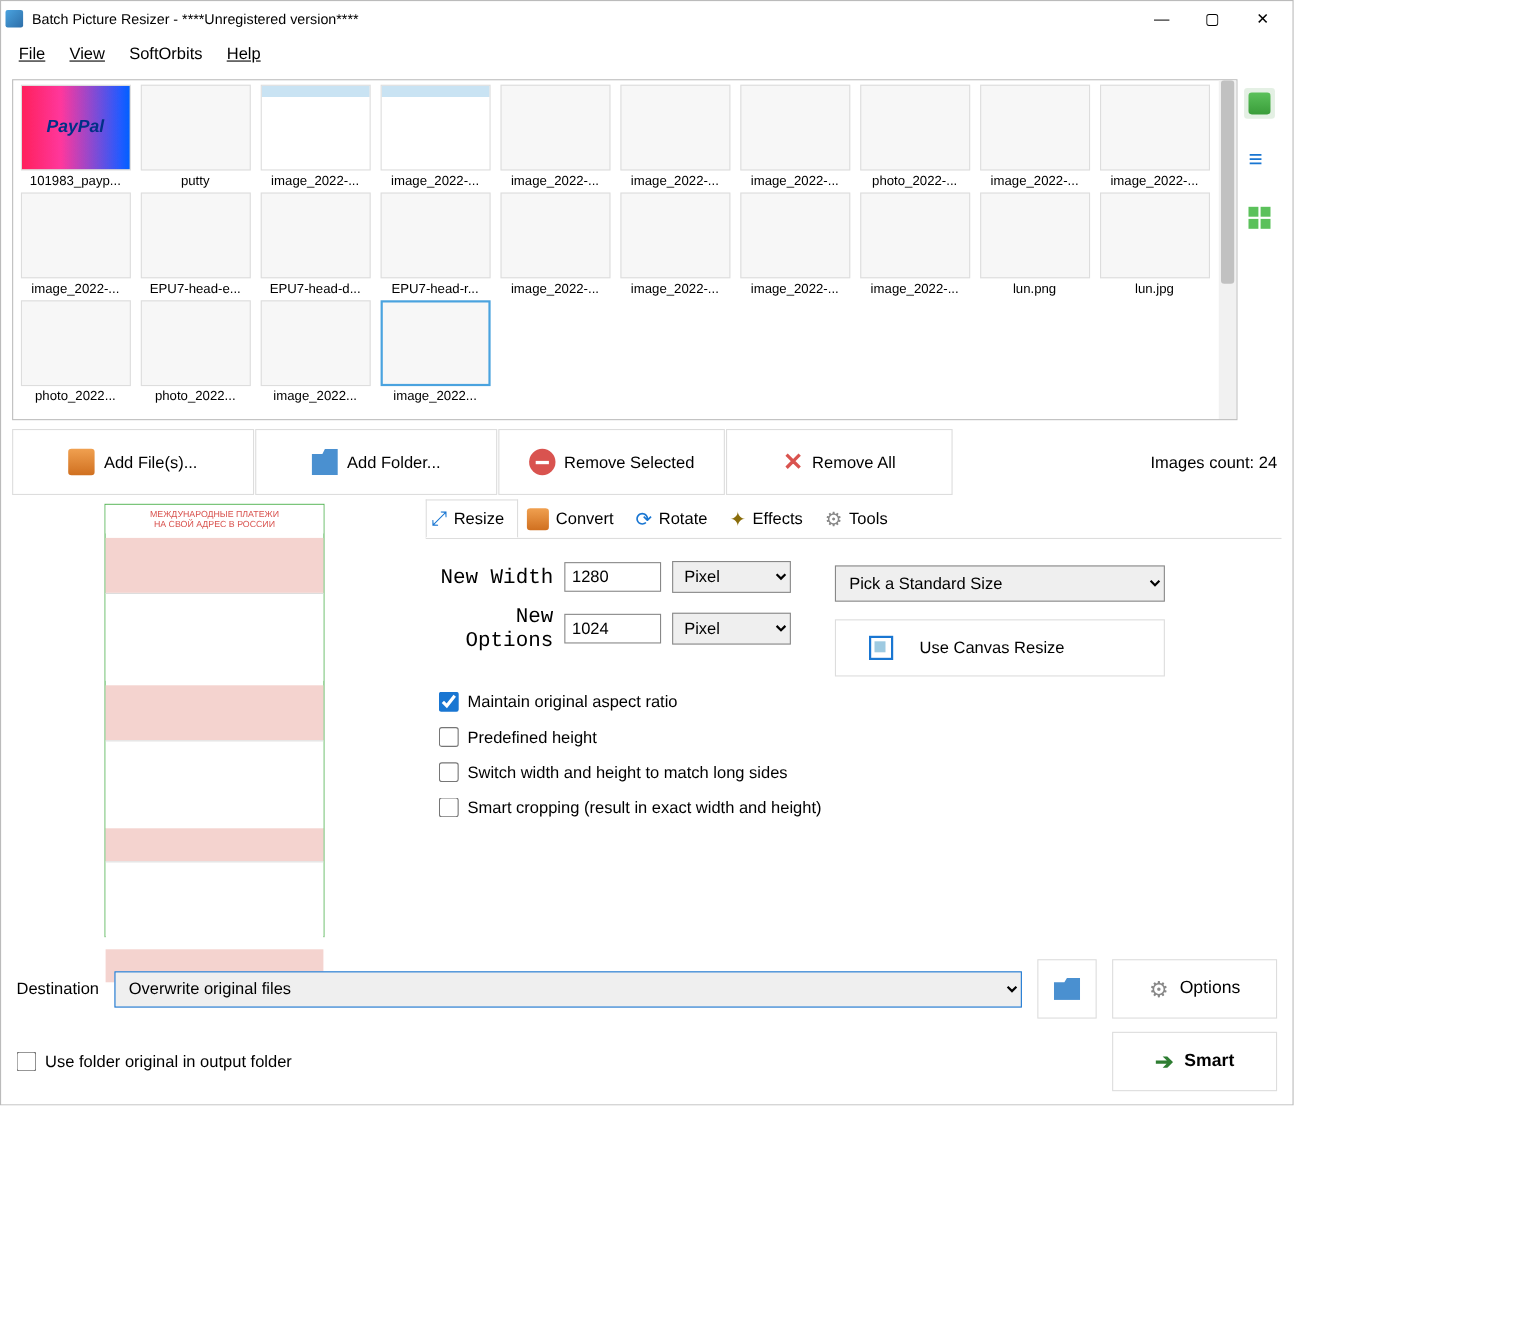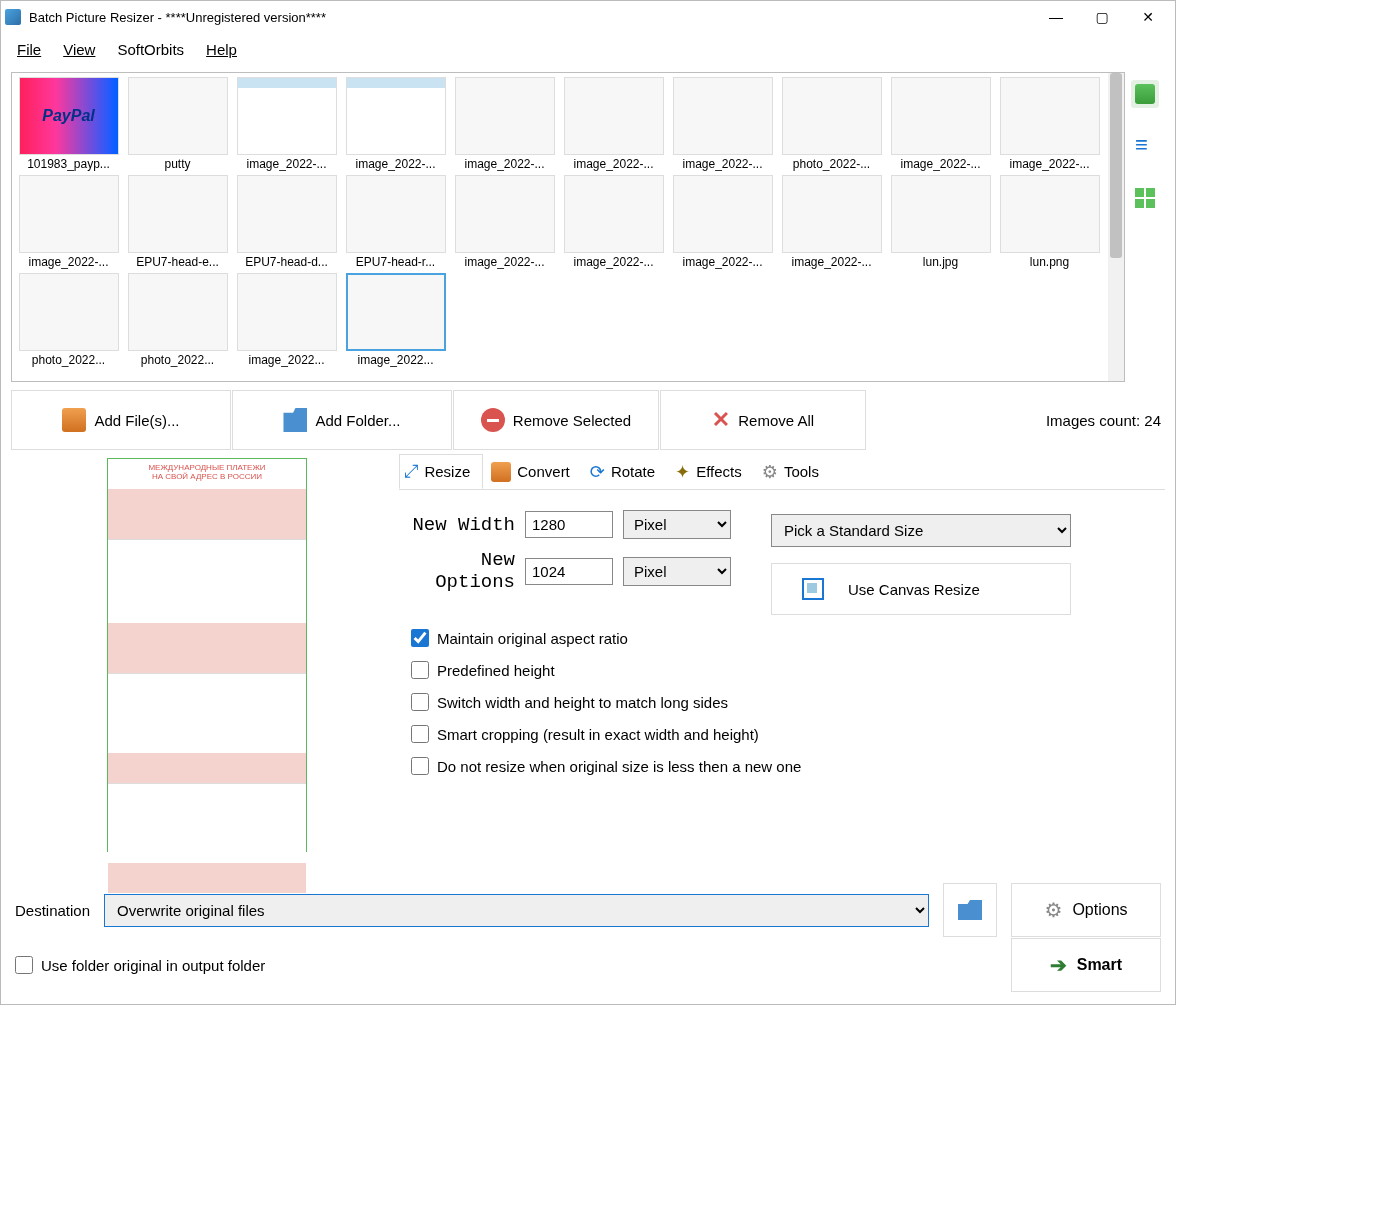--- a/index.html
+++ b/index.html
@@ -25,42 +25,42 @@
 .scrollbar { position:absolute; right:0; top:0; bottom:0; width:16px; background:#f1f1f1; }
 .scrollbar .track { position:absolute; top:0; height:60%; left:2px; right:2px; background:#c1c1c1; border-radius:3px; }
 .viewswitch { width: 40px; display: flex; flex-direction: column; gap: 24px; padding: 8px; align-items: center; }
 .viewswitch .vbtn { width: 28px; height: 28px; display: flex; align-items:center; justify-content:center; border-radius:3px; }
 .viewswitch .vbtn.active { background: #e4f0e4; }
 .actionbar { display: flex; gap: 1px; padding: 8px 10px 0 10px; align-items:center; }
 .abtn { flex:0 0 220px; height: 60px; display: flex; align-items:center; justify-content:center; gap: 8px; border: 1px solid #ddd; background:#fff; font-size:15px; }
 .abtn.small { flex:0 0 206px; }
 .abtn .ic { width: 24px; height:24px; }
 .count { margin-left:auto; margin-right:4px; font-size:15px; }
-.lower { display:flex; padding: 4px 10px 0 22px; gap: 8px; flex:1;justify-content:center; }
+.lower { display:flex; padding: 4px 10px 0 10px; gap: 8px; flex:1;justify-content:center; }
 .preview { width: 368px; display:flex; align-items:flex-start; justify-content:center; padding-top:4px; }
 .preview .pimg { width: 200px; height: 394px; border:1px solid #5cb85c; background:#fff; }
 .pimg .phead { background:#fff; padding:4px; font-size:8px; color:#d9534f; text-align:center; }
 .pimg .pbody { background:#f4d3cf; height:50px; margin-top:4px; }
 .pimg .pbody2 { background:#fff; height:80px; border-top:1px solid #ddd; font-size:7px; color:#666; padding:4px; }
 .pimg .pfoot { background:#f4d3cf; height:30px; }
 .tabs { flex:1; }
 .tabstrip { display:flex; gap: 4px; border-bottom:1px solid #ddd; }
 .tab { display:flex; align-items:center; gap:6px; padding:6px 12px 6px 4px; font-size:15px; }
 .tab.active { border:1px solid #ddd; border-bottom-color:#fff; background:#fff; }
 .tabcontent { padding: 10px 12px; }
 .row { display:flex; align-items:center; gap:10px; margin: 10px 0; }
 .row label.lbl { width: 104px; text-align: right; font-size:19px;font-family:Liberation Mono, monospace; }
 .row input[type=text] { width: 88px; padding:4px 6px; border:1px solid #888; font-size:15px; }
 .row select { width: 108px; padding:4px 6px; border:1px solid #888; font-size:15px; }
 .stdsize { padding:6px 8px; border:1px solid #888; width: 300px; font-size:15px; }
 .canvasbtn { padding:14px 30px; border:1px solid #ddd; display:flex; align-items:center; gap:24px; font-size:15px; }
 .ck { display:flex; align-items:center; gap:8px; margin: 14px 0; font-size:15px; }
 .ck input { width:18px; height:18px; }
 .ck input.blue:checked { accent-color: #1976d2; }
-.bottombar { display:flex; flex-direction:column; padding: 8px 14px 12px 14px; gap:1px; }
+.bottombar { display:flex; flex-direction:column; padding: 8px 14px 12px 14px; gap:12px; }
 .destrow { display:flex; align-items:center; gap:14px; }
 .destrow .label { font-size:15px; }
 .destrow select { flex:1; padding:6px 8px; border:1px solid #1976d2; font-size:15px; }
 .sqbtn { width:54px; height:54px; border:1px solid #ddd; display:flex; align-items:center; justify-content:center; }
 .bigbtn { width:150px; height:54px; border:1px solid #ddd; display:flex; align-items:center; justify-content:center; gap:10px; font-size:16px; }
 .bigbtn.start { font-weight:bold; }
 .lastrow { display:flex; align-items:center; }
 .lastrow .spacer { flex:1; }
 .ic-add{background:linear-gradient(#f0a050,#d07020);border-radius:3px;}
 .ic-folder{background:#4a90d0;clip-path:polygon(0 20%,40% 20%,50% 0,100% 0,100% 100%,0 100%);}
@@ -171,25 +171,25 @@
           <div class="thumb">
             <div class="img doc"></div>
             <div class="lbl">image_2022-...</div>
           </div>
           <div class="thumb">
             <div class="img doc"></div>
             <div class="lbl">image_2022-...</div>
           </div>
           <div class="thumb">
             <div class="img doc"></div>
+            <div class="lbl">lun.png</div>
+          </div>
+          <div class="thumb">
+            <div class="img doc"></div>
             <div class="lbl">lun.jpg</div>
-          </div>
-          <div class="thumb">
-            <div class="img doc"></div>
-            <div class="lbl">lun.png</div>
           </div>
           <div class="thumb">
             <div class="img doc"></div>
             <div class="lbl">photo_2022...</div>
           </div>
           <div class="thumb">
             <div class="img doc"></div>
             <div class="lbl">photo_2022...</div>
           </div>
           <div class="thumb">
@@ -310,24 +310,20 @@
             <span>Predefined height</span>
           </div>
         <div class="ck">
             <input type="checkbox" style="">
             <span>Switch width and height to match long sides</span>
           </div>
         <div class="ck">
             <input type="checkbox" style="">
             <span>Smart cropping (result in exact width and height)</span>
           </div>
-        <div class="ck">
-            <input type="checkbox" style="">
-            <span>Do not resize when original size is less then a new one</span>
-          </div>
       </div>
     </div>
   </div>
 
   <div class="bottombar">
     <div class="destrow">
       <div class="label">Destination</div>
       <select><option>Overwrite original files</option></select>
       <div class="sqbtn">
           <div class="ic ic-folder" style="width:24px;height:20px;"></div>

